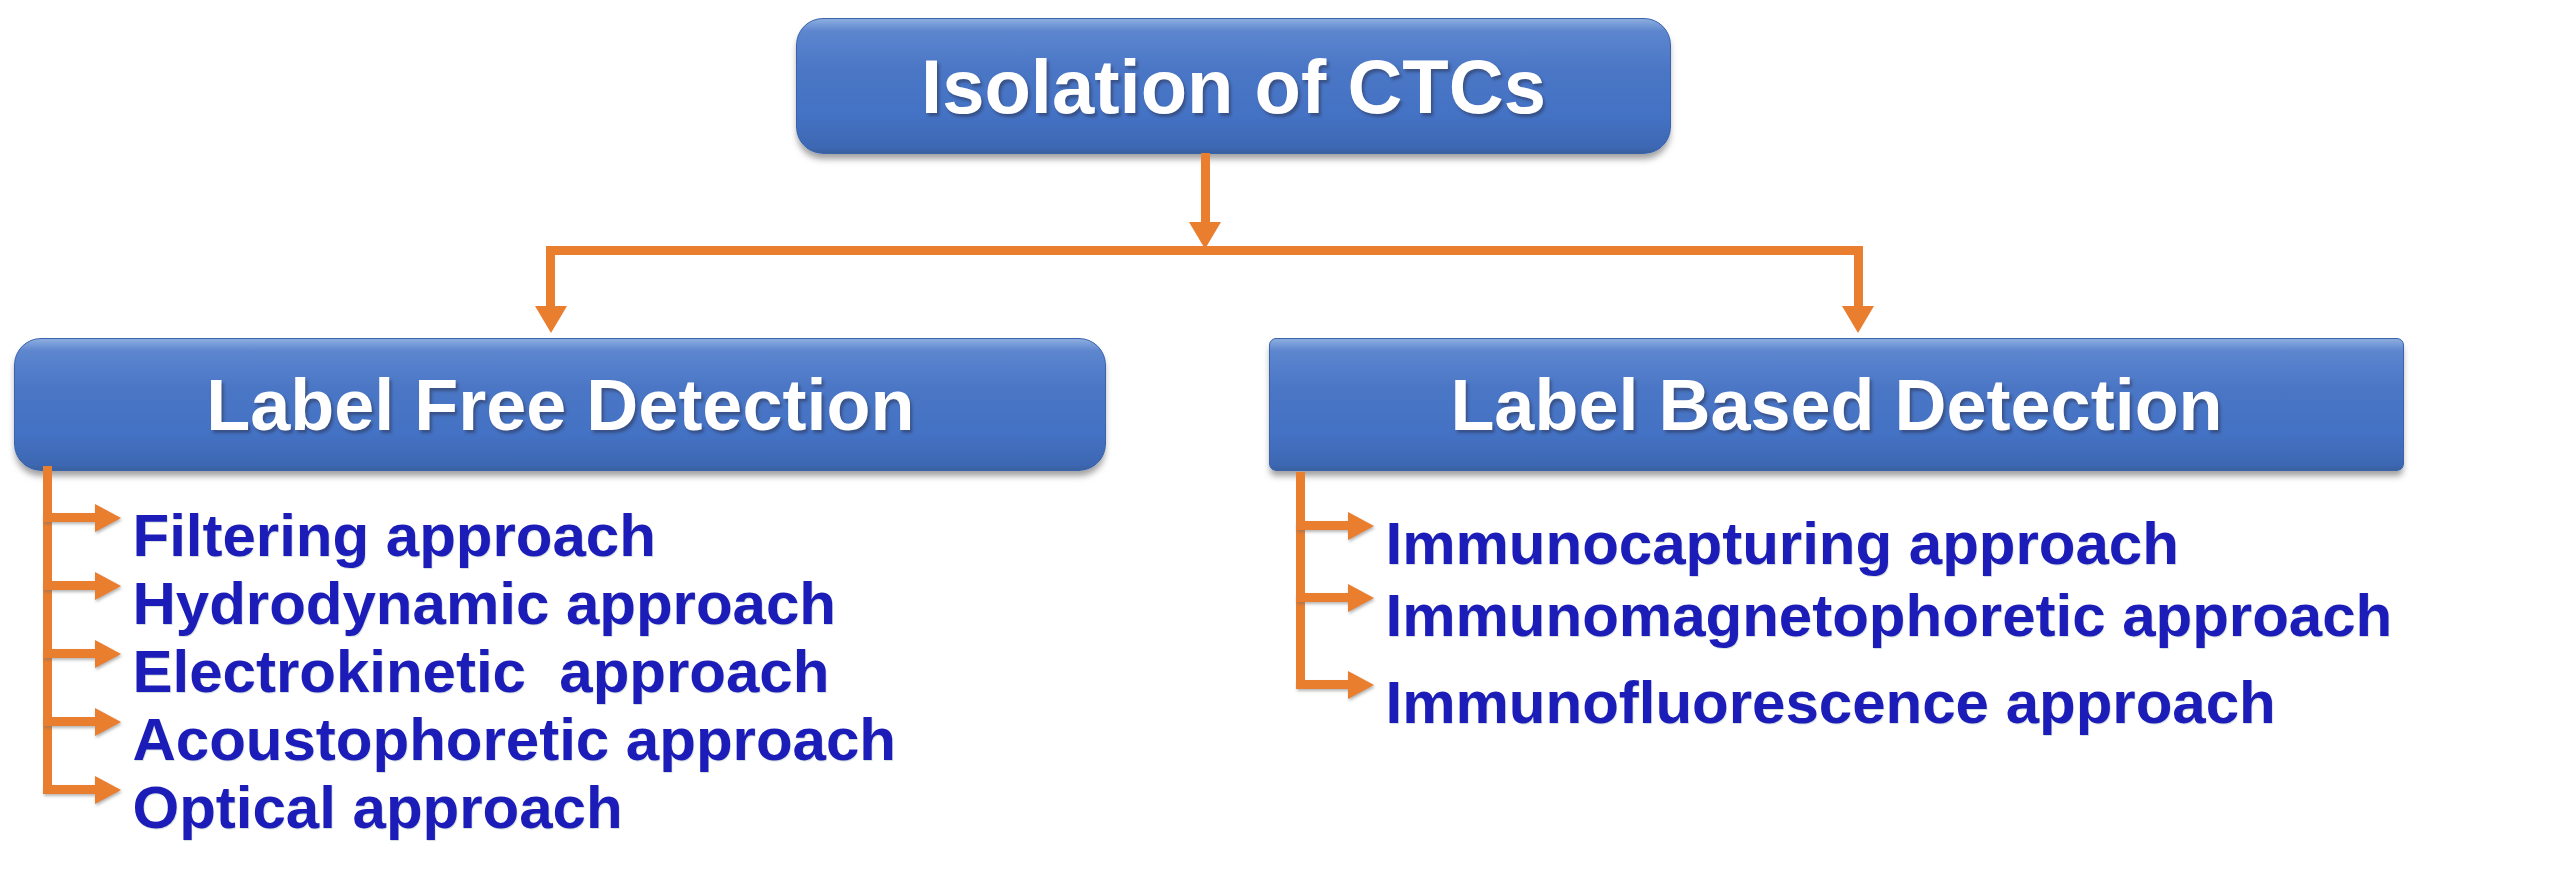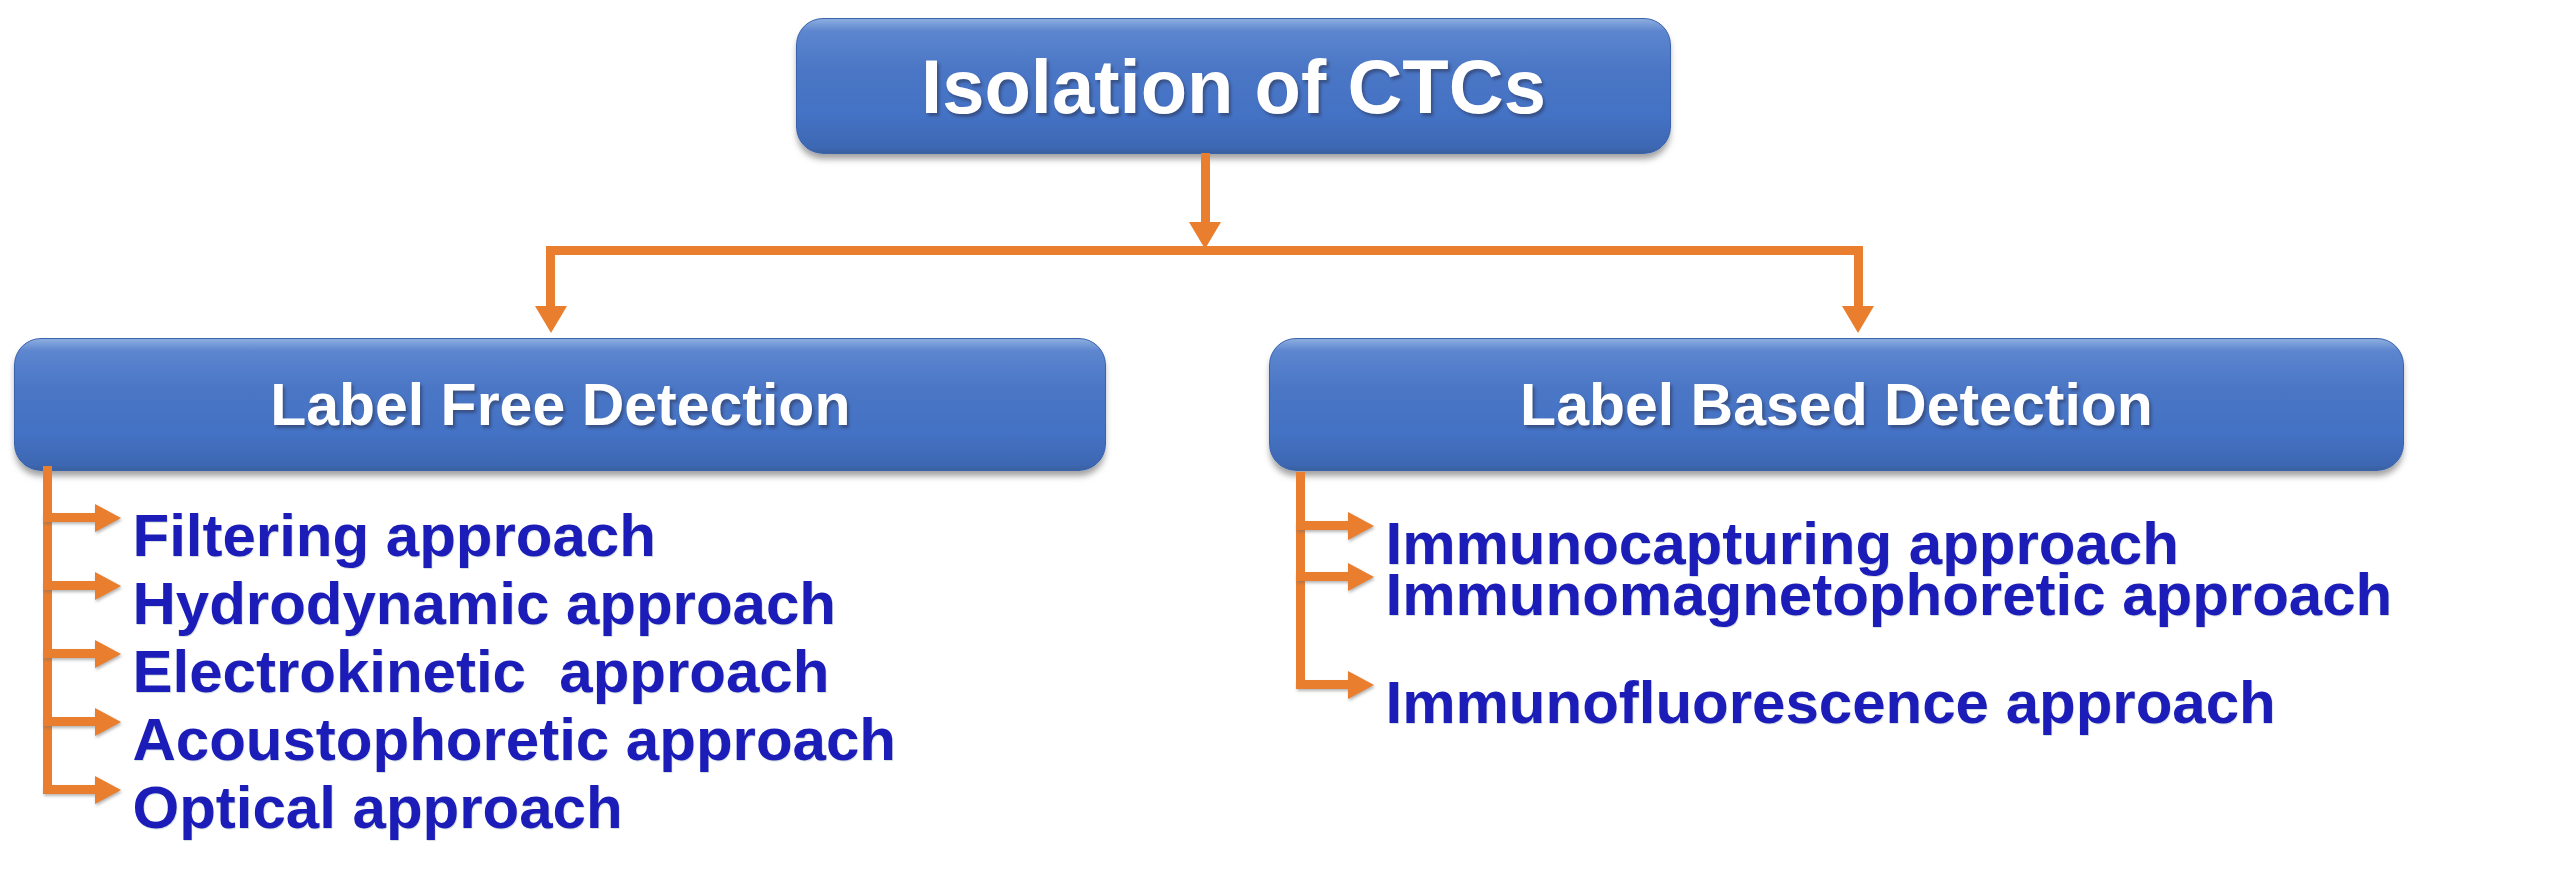--- a/index.html
+++ b/index.html
@@ -23,22 +23,22 @@
   .node-label{
     color:#ffffff;
     font-weight:700;
     letter-spacing:0px;
     white-space:pre;
     text-shadow:2.2px 2.9px 2.9px rgba(40,40,60,0.45);
   }
   .node-root{left:796px;top:18px;width:875px;height:136px;}
   .node-root .node-label{font-size:76px;}
   .node-left{left:14.3px;top:338px;width:1092px;height:133px;}
-  .node-right{left:1269px;top:338px;width:1135px;height:133px;}
-  .node-left .node-label,.node-right .node-label{font-size:59px;}
+  .node-right{left:1269px;top:338px;width:1135px;height:133px;border-radius:7px;}
+  .node-left .node-label,.node-right .node-label{font-size:72px;}
 
   
   .c-line{position:absolute;background:var(--orange,#e97e2e);}
   .stem-line{left:1201px;top:153px;width:9.3px;height:72px;}
   .head-down{
     position:absolute;width:0;height:0;
     border-left:16px solid transparent;
     border-right:16px solid transparent;
     border-top:27px solid var(--orange,#e97e2e);
   }
@@ -147,21 +147,21 @@
 
   <div class="rail rail-right"></div>
 
   <div class="item-row col-right" style="top:493px">
     <span class="bullet-arrow">
         <span class="shaft"></span>
         <span class="head"></span>
       </span>
     <span class="item-label">Immunocapturing approach</span>
   </div>
-  <div class="item-row col-right" style="top:544px">
+  <div class="item-row col-right" style="top:565px">
     <span class="bullet-arrow">
         <span class="shaft"></span>
         <span class="head"></span>
       </span>
     <span class="item-label">Immunomagnetophoretic approach</span>
   </div>
   <div class="item-row col-right" style="top:652px">
     <span class="bullet-arrow">
         <span class="shaft"></span>
         <span class="head"></span>

